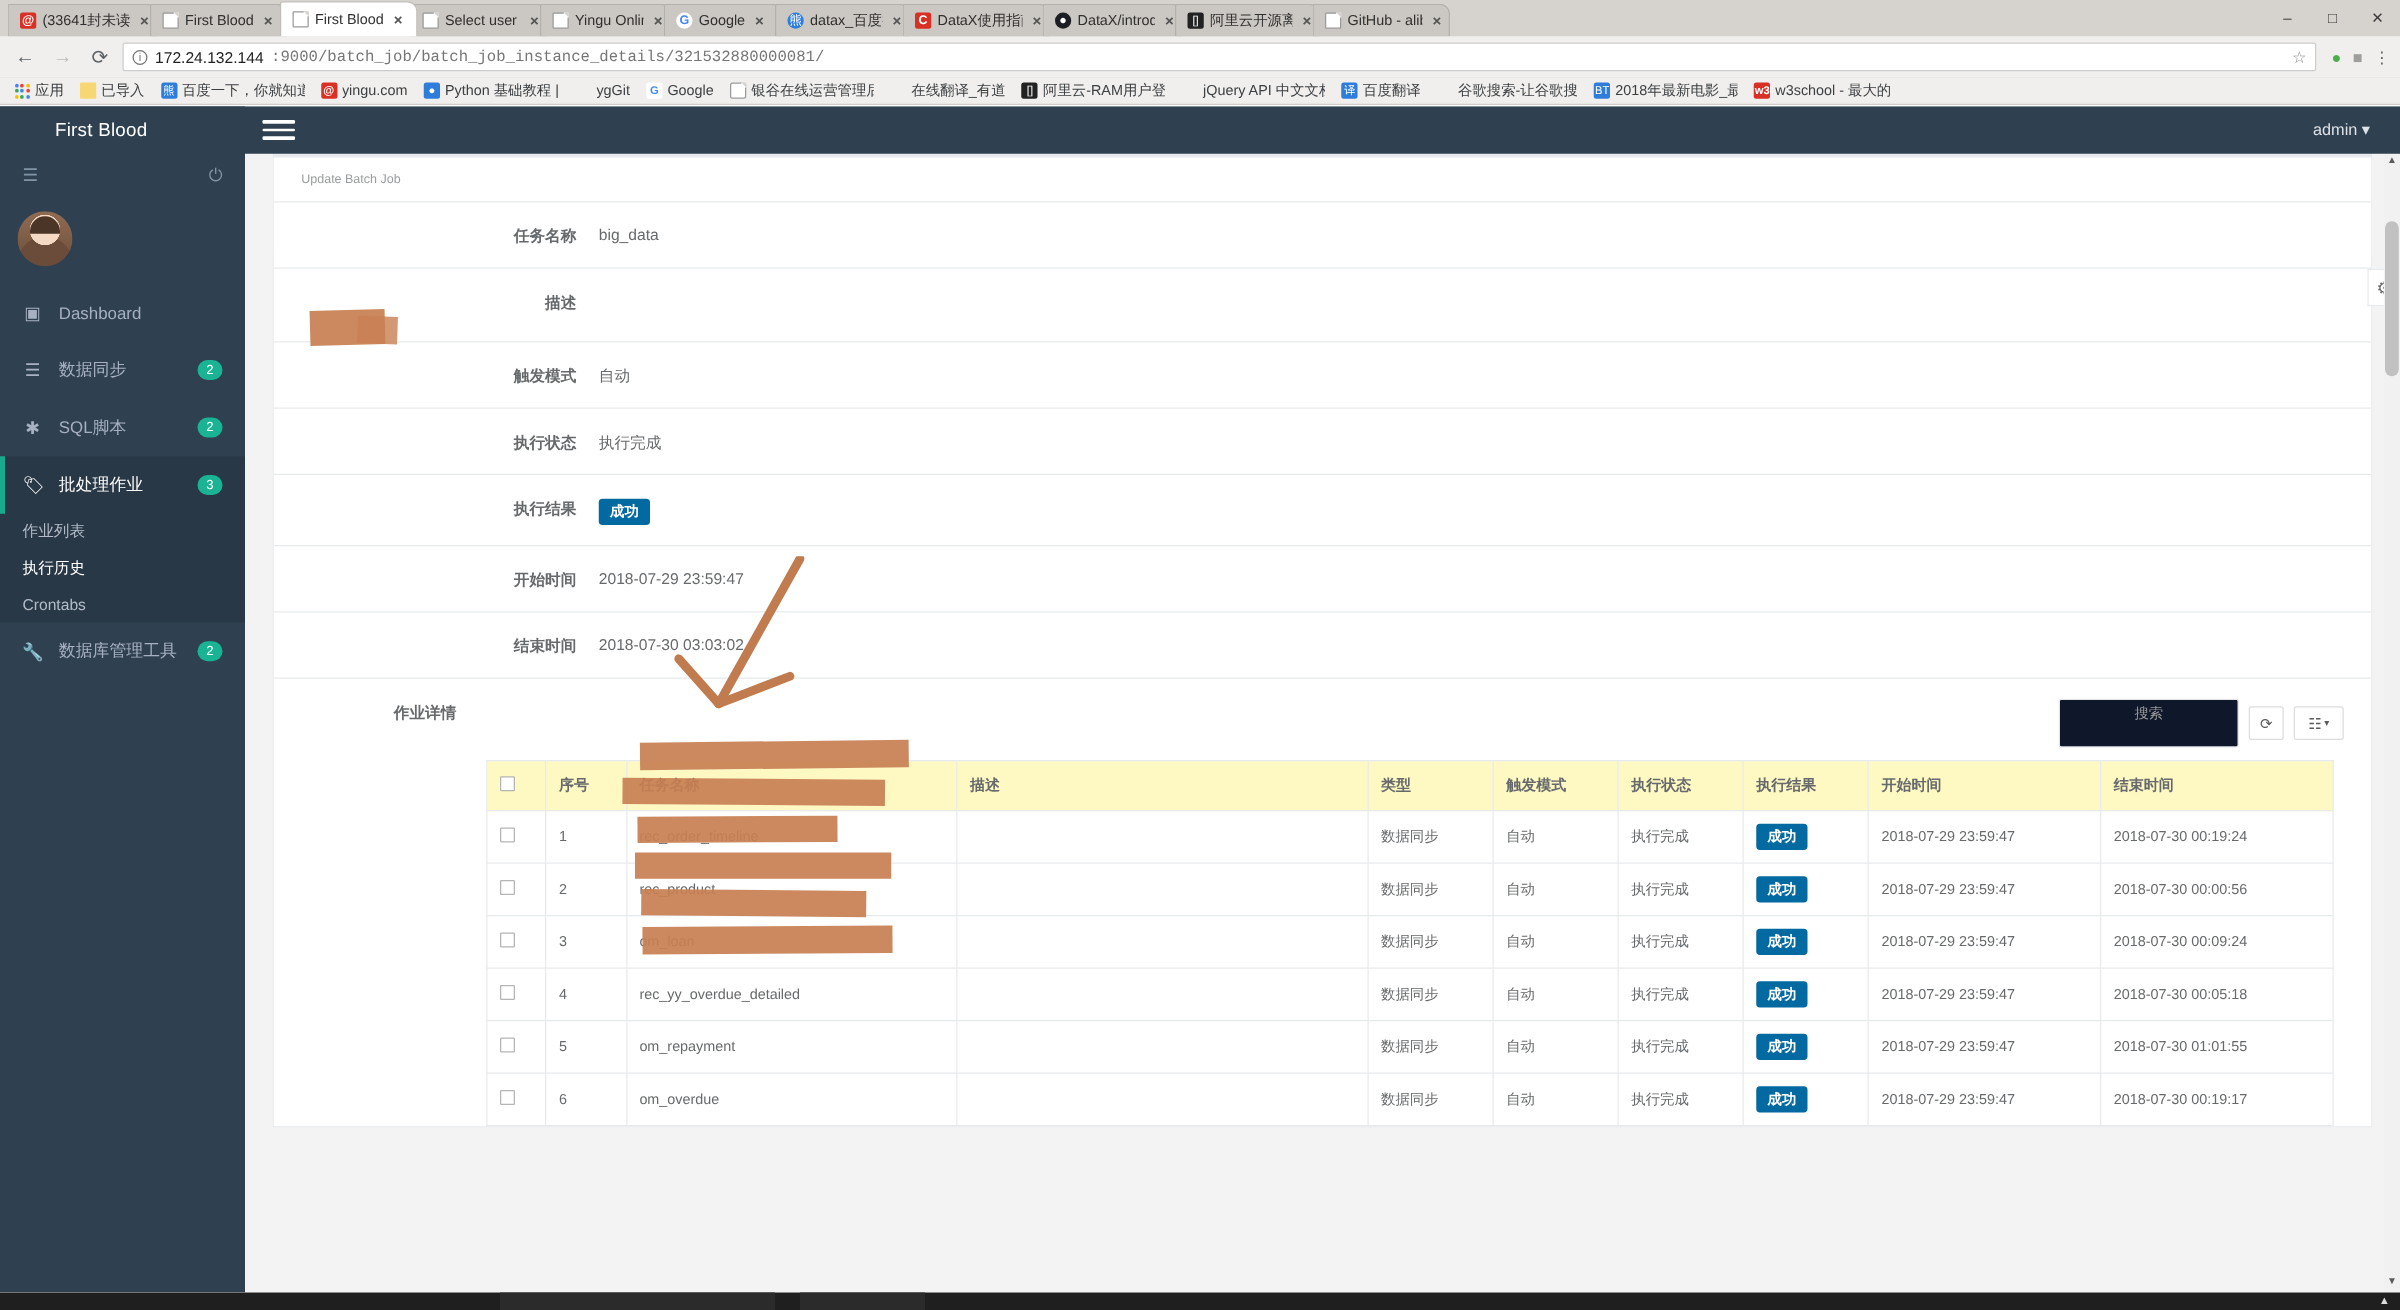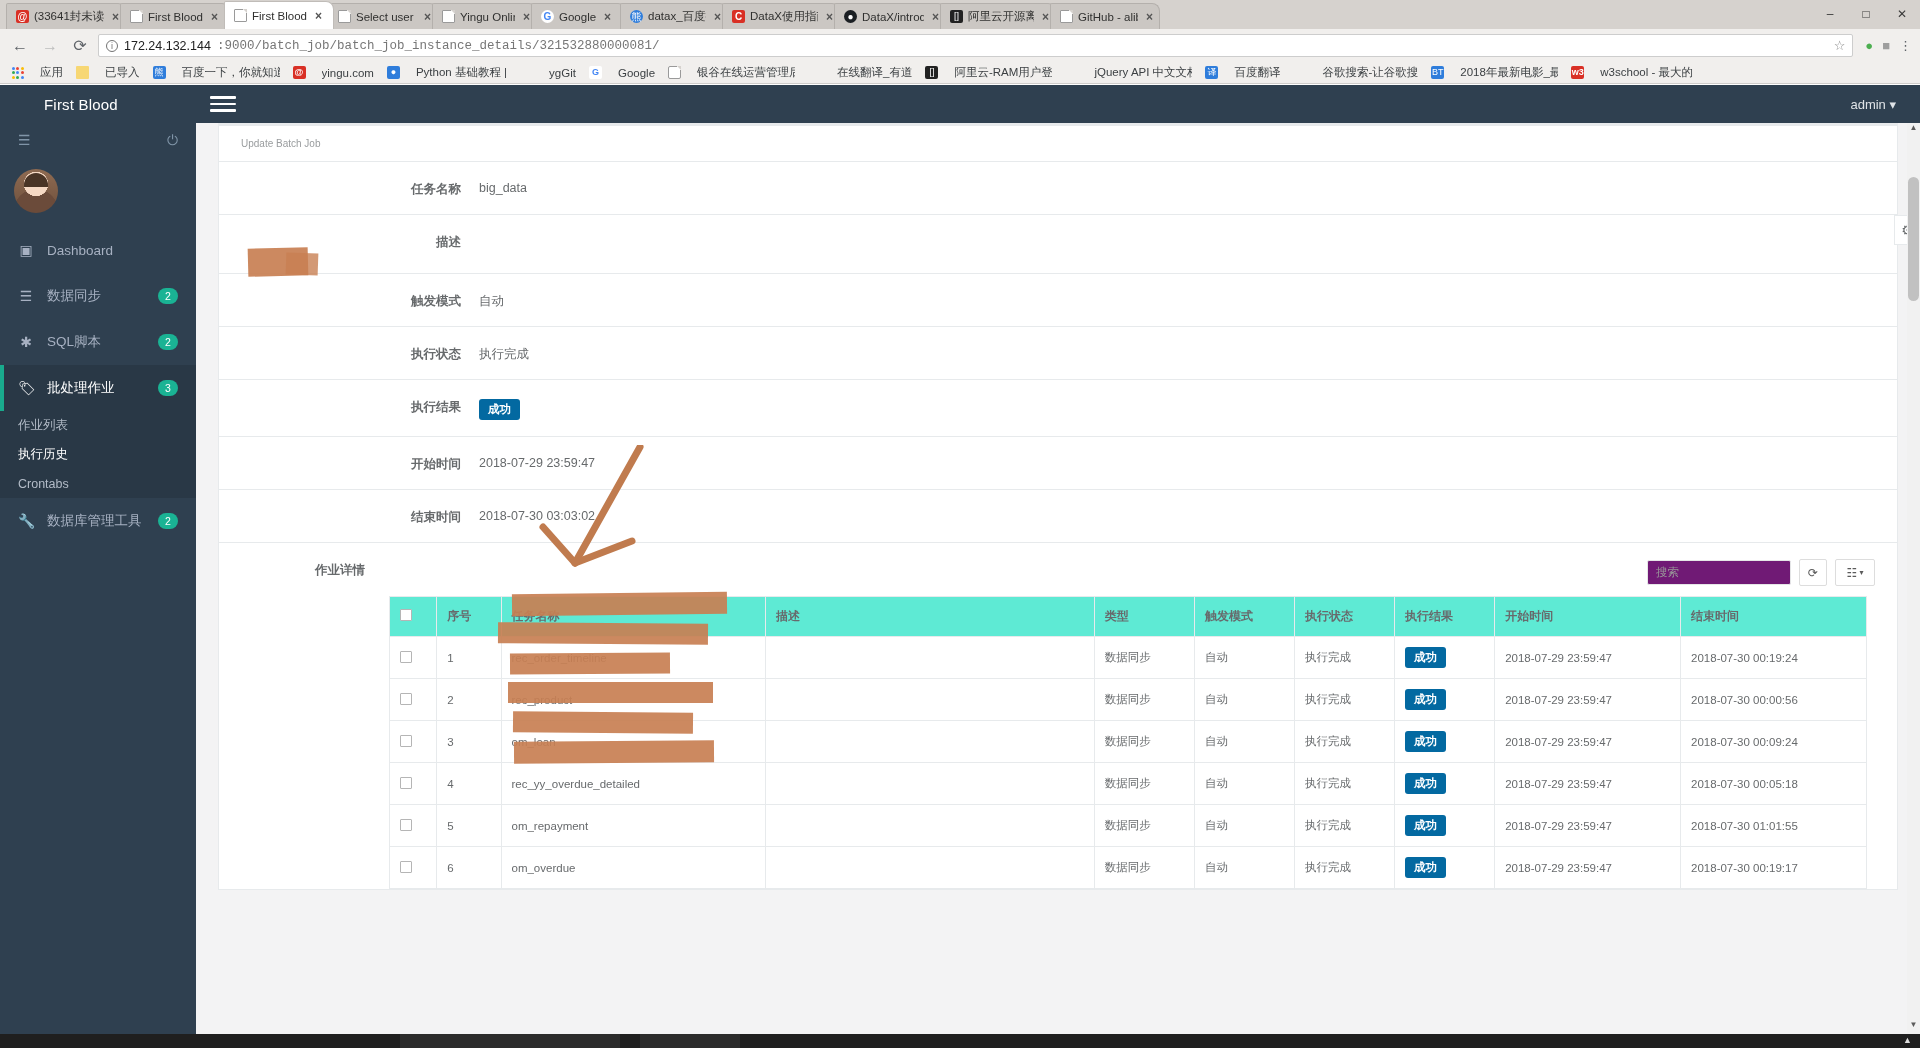--- a/index.html
+++ b/index.html
@@ -43,21 +43,21 @@
     flex:1; height:23px; background:#fff; border:1px solid #cdcdcd; border-radius:2px;
     display:flex; align-items:center; padding:0 7px; gap:6px; font-size:12.5px; color:#222;
   }
   .omnibox .info-ico { width:12px;height:12px;border:1.2px solid #737373;border-radius:50%;
       font-size:9px;line-height:10px;text-align:center;color:#737373; flex:0 0 12px;}
   .omnibox .urlpath { color:#767676;font-family:Liberation Mono, monospace; }
   .toolbar-right { display:flex; align-items:center; gap:9px; padding-left:6px; }
   .tb-ico { font-size:13px; color:#5f6368; }
 
   .bookmarks { height:22px; background:#f1efed; border-bottom:1px solid #cfcdcb; display:flex; align-items:center; gap:3px; padding:0 6px; overflow:hidden; }
-  .bm { display:flex; align-items:center; gap:16px; padding:1px 5px; font-size:11.5px; color:#3c4043; white-space:nowrap; border-radius:2px; }
+  .bm { display:flex; align-items:center; gap:4px; padding:1px 5px; font-size:11.5px; color:#3c4043; white-space:nowrap; border-radius:2px; }
   .bm .bmi { width:13px;height:13px;flex:0 0 13px;display:inline-flex;align-items:center;justify-content:center;font-size:9px;line-height:1;border-radius:2px;}
   .bm-label { max-width:98px; overflow:hidden; display:inline-block; }
   .apps-grid { display:grid; grid-template-columns:repeat(3,3px); grid-template-rows:repeat(3,3px); gap:1.5px; }
   .apps-grid i { display:block; width:3px;height:3px;border-radius:50%; }
 
   
   .page { position:absolute; left:0; top:85px; right:0; bottom:14px; background:#fff; display:flex; overflow:hidden; }
 
   
   .topbar { position:absolute; left:0; top:0; right:0; height:38px; background:#2f4050; display:flex; align-items:center; z-index:20; }
@@ -89,26 +89,26 @@
   .page-title { font-size:21px; color:#676a6c; font-weight:400; padding:28px 0 26px 30px; }
   .card { background:#fff; margin:0 22px 0 22px; border:1px solid #e7eaec; border-top:3px solid #e7eaec; }
   .card-head { padding:12px 22px; font-size:10px; color:#999c9e; }
   .frow { display:flex; align-items:flex-start; border-top:1px solid #e7eaec; padding:16px 0; min-height:53px; }
   .flabel { width:260px; text-align:right; padding-right:18px; font-size:12.5px; color:#676a6c; font-weight:bold; padding-top:3px; }
   .fvalue { font-size:12.5px; color:#676a6c; padding-top:3px; }
   .tag-success { background:#0369a1; color:#fff; font-size:11.5px; padding:3px 9px; border-radius:3px; display:inline-block; font-weight:bold; }
 
   
   .tbl-tools { display:flex; justify-content:flex-end; align-items:center; gap:8px; padding:0 22px 10px 0; }
-  .search-box { width:144px; height:25px; border:1px solid #e5e6e7; border-radius:2px; font-size:11.5px; color:#999; padding:0 8px; line-height:23px; background:#701a75; }
+  .search-box { width:144px; height:39px; border:1px solid #e5e6e7; border-radius:2px; font-size:11.5px; color:#999; padding:0 8px; line-height:23px; background:#0f172a;text-align:center; }
   .tbtn { width:28px;height:27px; border:1px solid #ddd; background:#fff; border-radius:2px; display:flex; align-items:center; justify-content:center; font-size:12px; color:#5b5b5b; }
   .tbtn.wide { width:40px; gap:2px; }
 
   table.grid { width:calc(100% - 200px); margin-left:170px; border-collapse:collapse; font-size:12px; color:#676a6c; }
-  table.grid th { text-align:left; font-weight:bold; padding:11px 10px; border:1px solid #e7eaec; background:#5eead4; font-size:12px; white-space:nowrap; }
+  table.grid th { text-align:left; font-weight:bold; padding:11px 10px; border:1px solid #e7eaec; background:#fef9c3; font-size:12px; white-space:nowrap; }
   table.grid td { padding:10px 10px; border:1px solid #e7eaec; font-size:11.5px; white-space:nowrap; }
   .cb { width:12px; height:12px; border:1px solid #b5b5b5; background:#fff; display:inline-block; border-radius:1px; }
 
   
   .redact { position:absolute; background:#c87f52; opacity:.92; pointer-events:none; }
   .arrow-svg { position:absolute; pointer-events:none; }
 
   
   .gear-tab { position:absolute; right:0; top:130px; width:26px; height:30px; background:#fff; border:1px solid #e7eaec; border-right:none; display:flex; align-items:center; justify-content:center; color:#676a6c; font-size:14px; }
   .scroll-track { position:absolute; right:0; top:38px; bottom:0; width:13px; background:#f1f1f1; }

